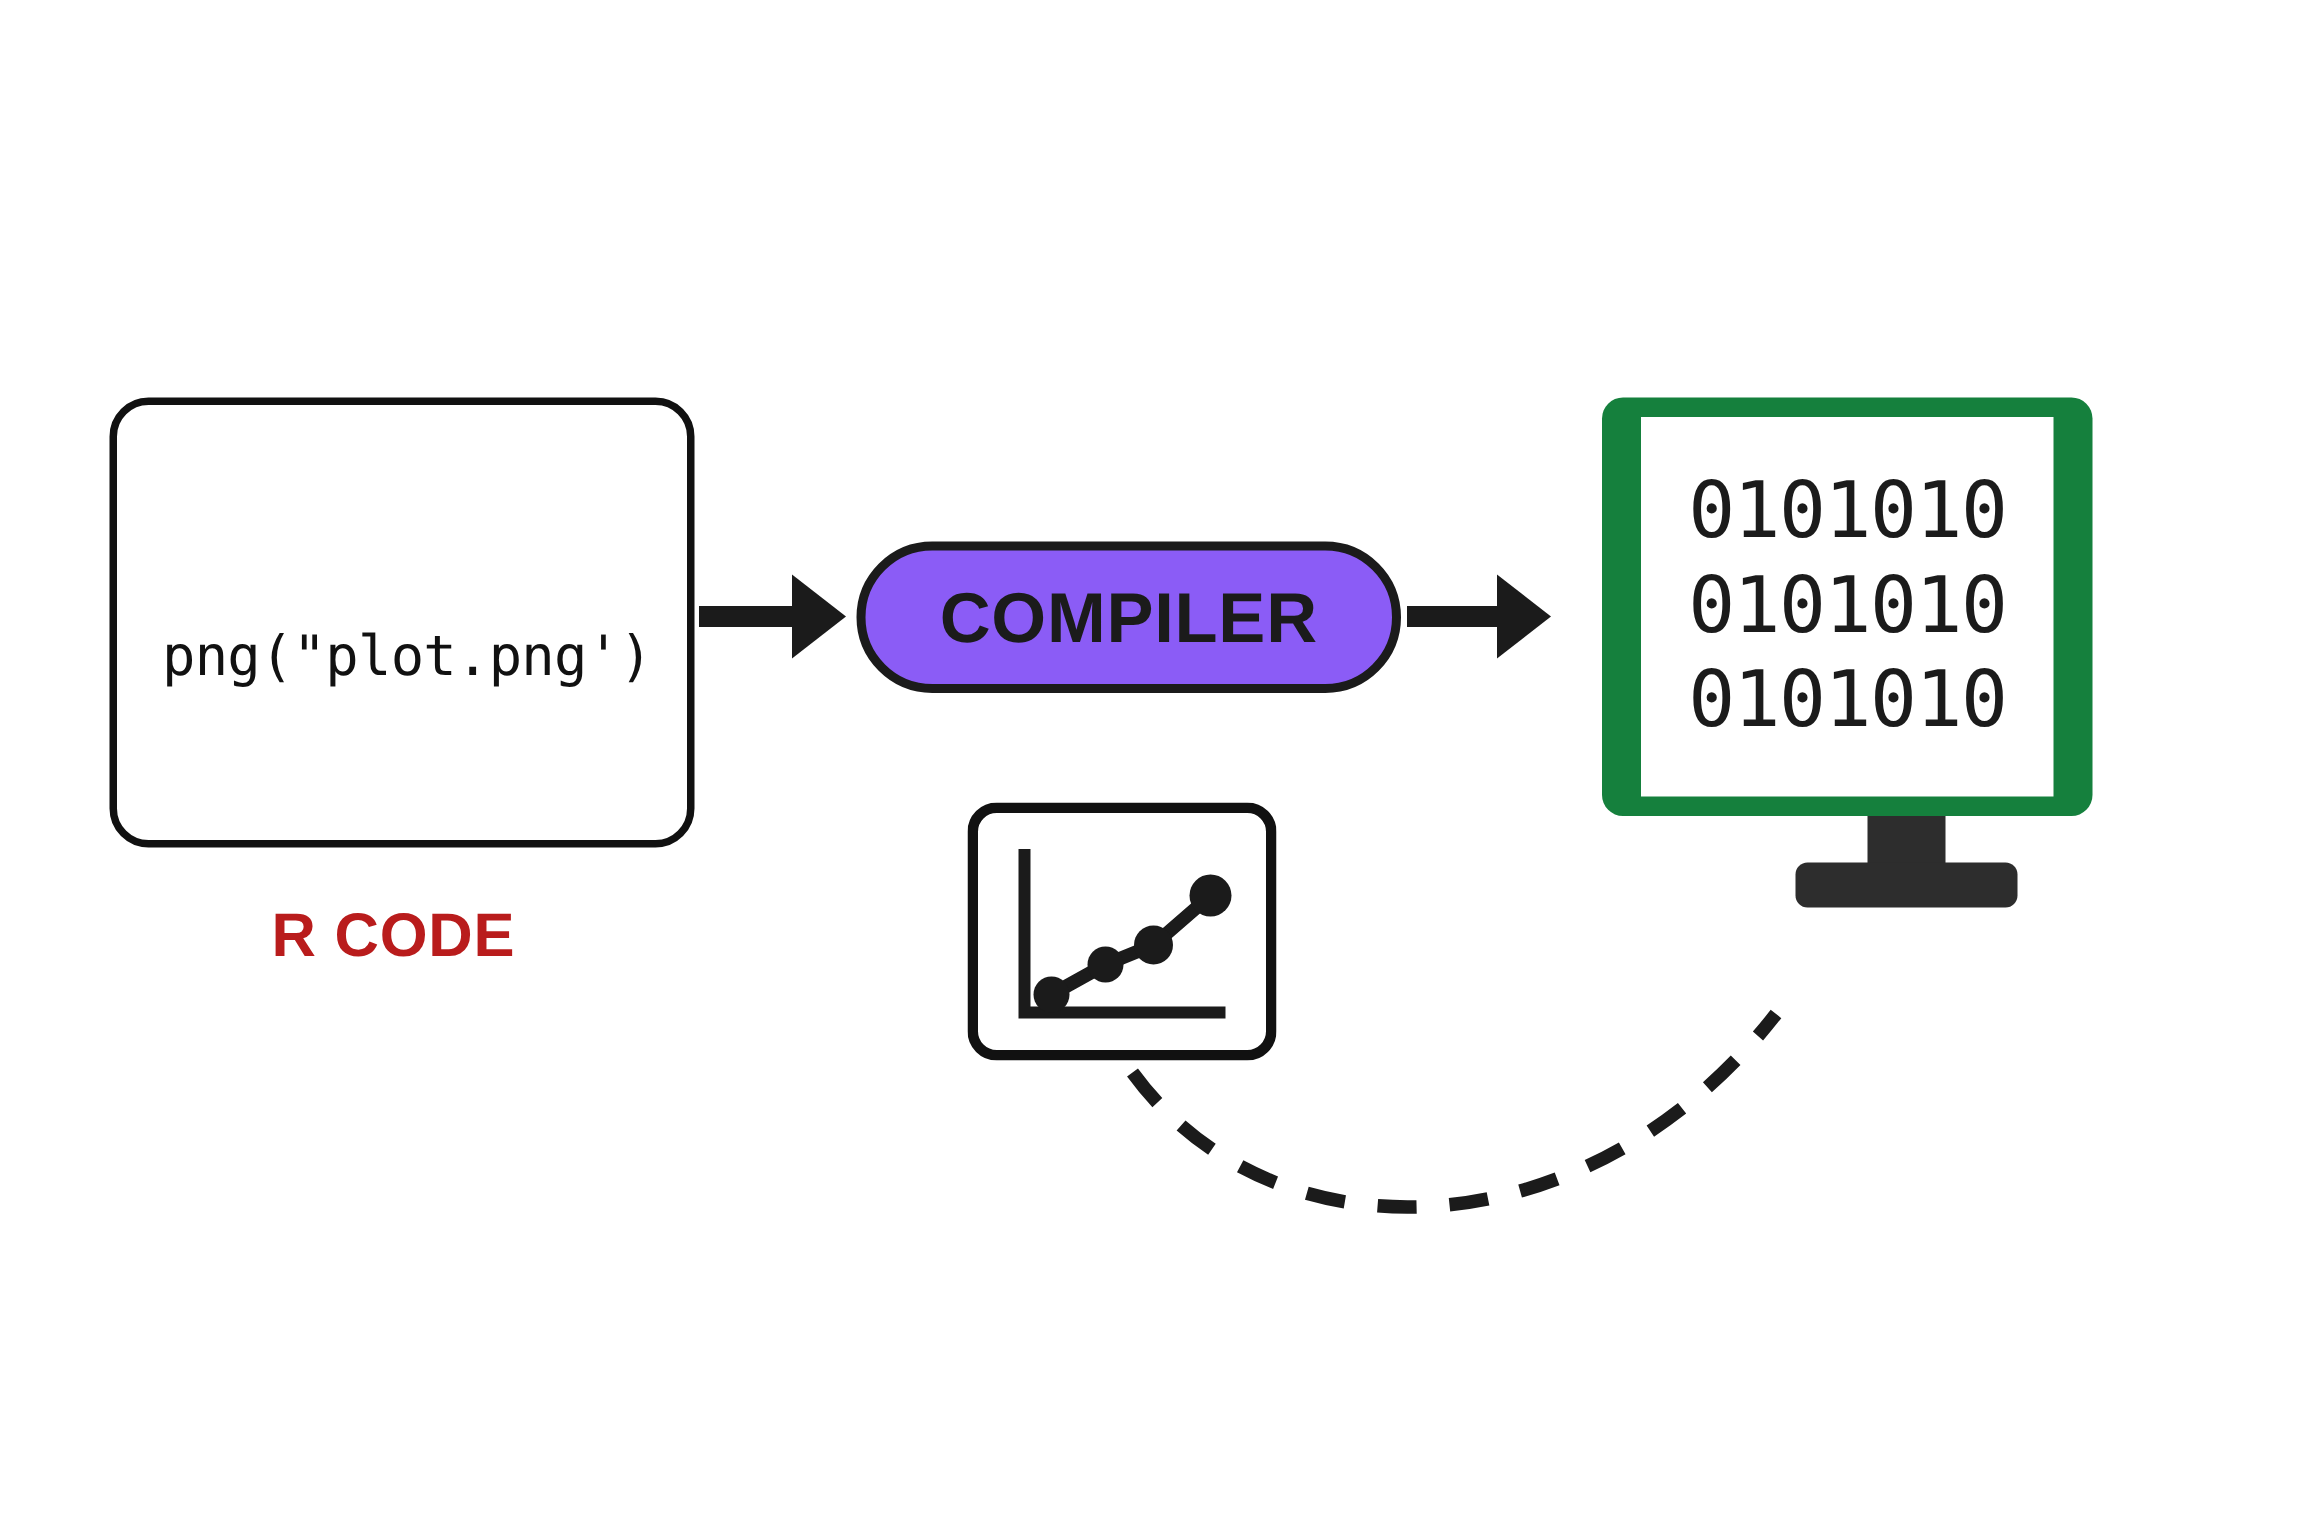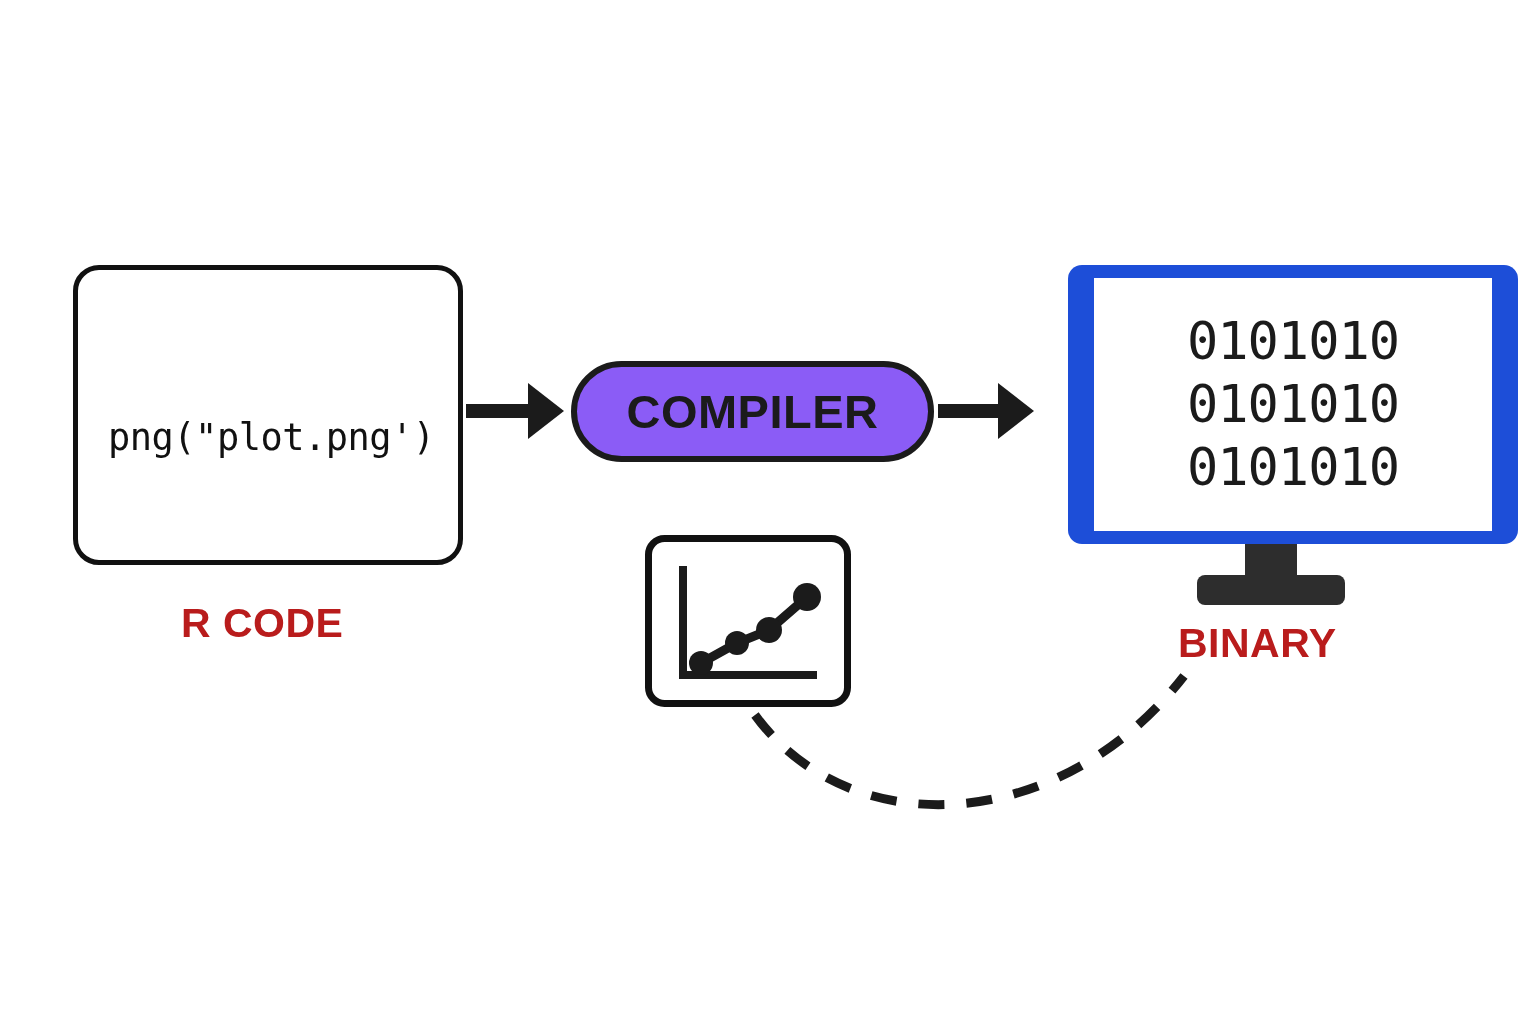--- a/index.html
+++ b/index.html
@@ -132,24 +132,24 @@
     position: absolute;
     left: 1068px;
     top: 265px;
     width: 406px;
     height: 340px;
   }
   .monitor-body {
     position: absolute;
     left: 0;
     top: 0;
-    width: 450px;
+    width: 327px;
     height: 279px;
     box-sizing: border-box;
-    background: #1d4ed8;
+    background: #15803d;
     border-radius: 14px;
     padding: 13px 26px;
   }
   .monitor-screen {
     width: 100%;
     height: 100%;
     background: #ffffff;
     box-sizing: border-box;
     display: flex;
     flex-direction: column;
@@ -227,15 +227,14 @@
       <div class="monitor-screen">
         <span class="binary-line">0101010</span>
         <span class="binary-line">0101010</span>
         <span class="binary-line">0101010</span>
       </div>
     </div>
     <div class="monitor-neck"></div>
     <div class="monitor-base"></div>
   </div>
 
-  <div class="caption caption-binary">BINARY</div>
 
 </div>
 
 </body></html>

